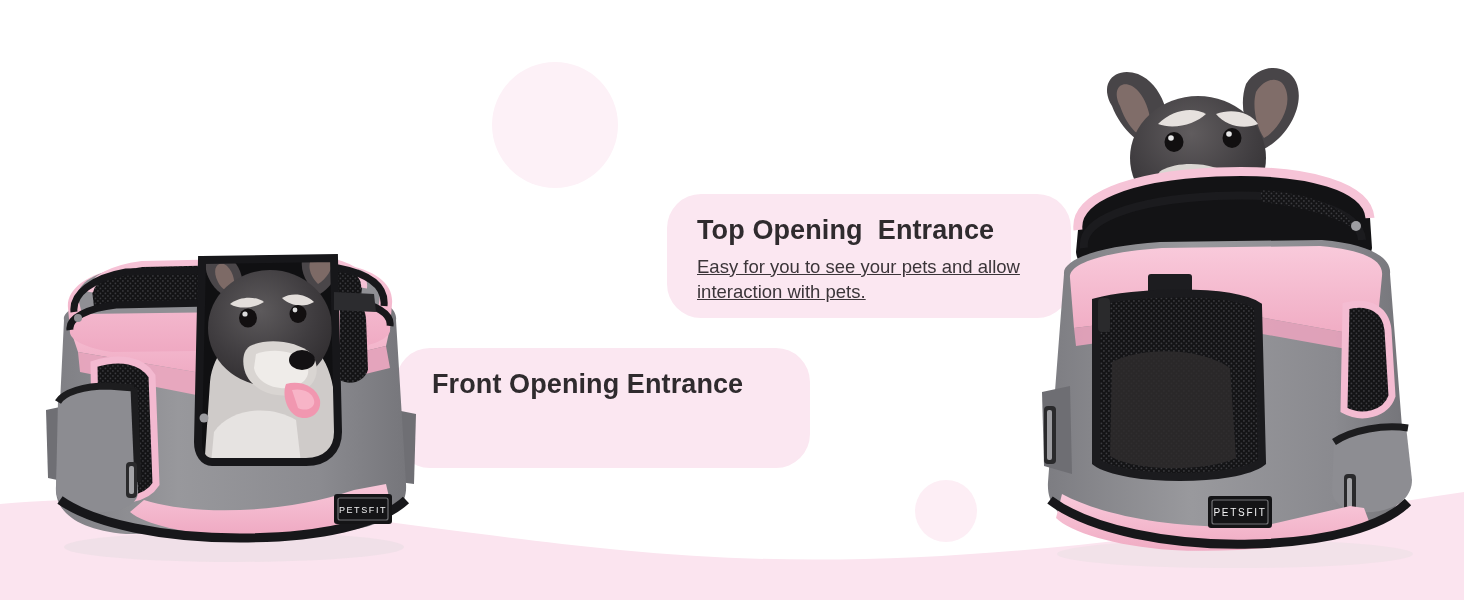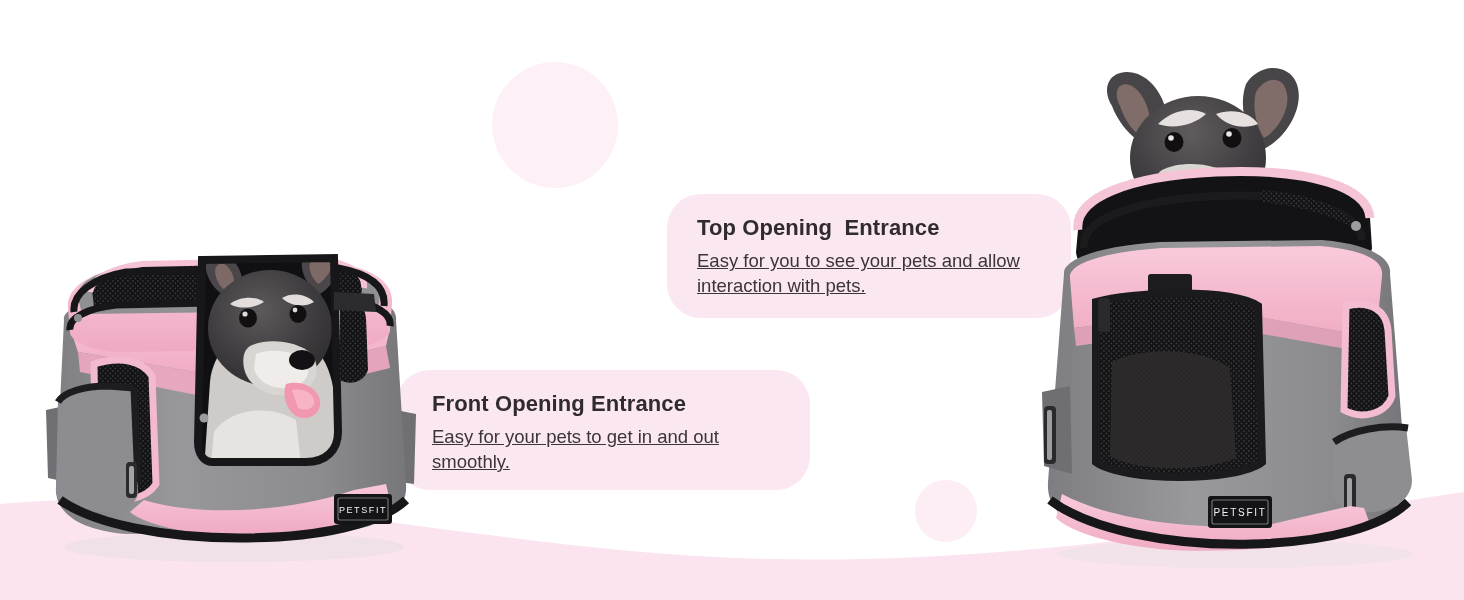--- a/index.html
+++ b/index.html
@@ -18,30 +18,30 @@
   #circle-small{left:915px;top:480px;width:62px;height:62px;background:#fdeef5;}
 
   .wave{position:absolute;left:0;bottom:0;width:1464px;height:130px;}
 
   
   .caption{
     position:absolute;background:#fbe7f1;border-radius:34px;
     box-sizing:border-box;
   }
   .caption .cap-title{
-    font-size:22px;font-weight:bold;color:#2f2b2e;letter-spacing:.1px;
+    font-size:27px;font-weight:bold;color:#2f2b2e;letter-spacing:.1px;
     line-height:1.1;margin:0;white-space:pre;
   }
   .caption .cap-body{
     font-size:18.5px;color:#3b3539;line-height:1.35;margin:9px 0 0 0;
     max-width:380px;
     text-decoration:underline;
   }
   #caption-top{left:667px;top:194px;width:404px;height:124px;padding:22px 28px 0 30px;z-index:4;}
-  #caption-front{left:396px;top:370px;width:414px;height:120px;padding:22px 28px 0 36px;z-index:4;}
+  #caption-front{left:396px;top:348px;width:414px;height:120px;padding:22px 28px 0 36px;z-index:4;}
 
   
   .product{position:absolute;z-index:6;}
   #product-left{left:34px;top:132px;width:392px;height:430px;}
   #product-right{left:1020px;top:62px;width:420px;height:510px;}
   .product svg{display:block;width:100%;height:100%;overflow:visible;}
 </style>
 </head>
 <body>
 
@@ -54,21 +54,20 @@
     <path d="M0,34 C220,16 360,54 620,80 C900,108 1150,70 1464,22 L1464,130 L0,130 Z" fill="#fbe4ef"></path>
   </svg>
 
   <div class="caption" id="caption-top">
     <p class="cap-title">Top Opening  Entrance</p>
     <p class="cap-body">Easy for you to see your pets and allow interaction with pets.</p>
   </div>
 
   <div class="caption" id="caption-front">
     <p class="cap-title">Front Opening Entrance</p>
-    <p class="cap-body">Easy for your pets to get in and out smoothly.</p>
   </div>
 
   <div class="product" id="product-left">
     <svg viewBox="0 0 392 430">
       <defs>
         <linearGradient id="greyL" x1="0" y1="0" x2="1" y2="0">
           <stop offset="0" stop-color="#7f7f84"></stop>
             <stop offset=".35" stop-color="#98989c"></stop>
           <stop offset=".75" stop-color="#8b8b90"></stop>
             <stop offset="1" stop-color="#76767b"></stop>

